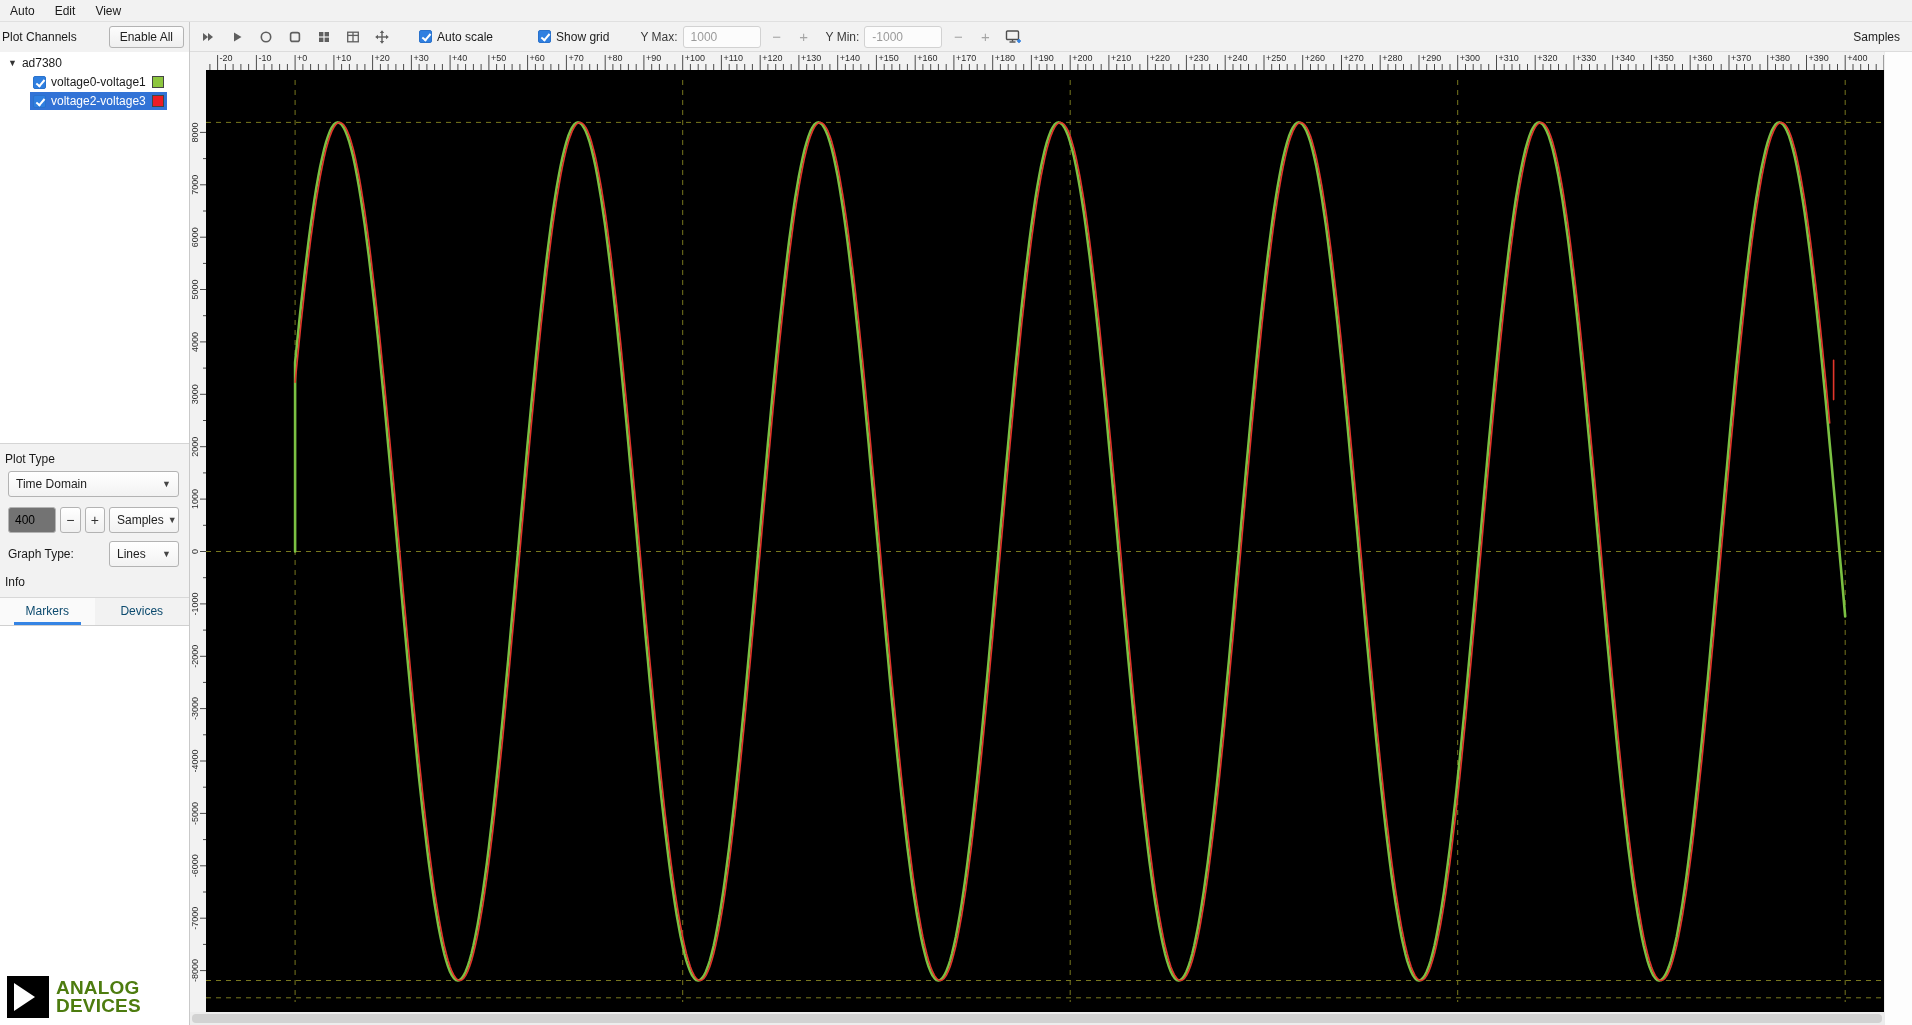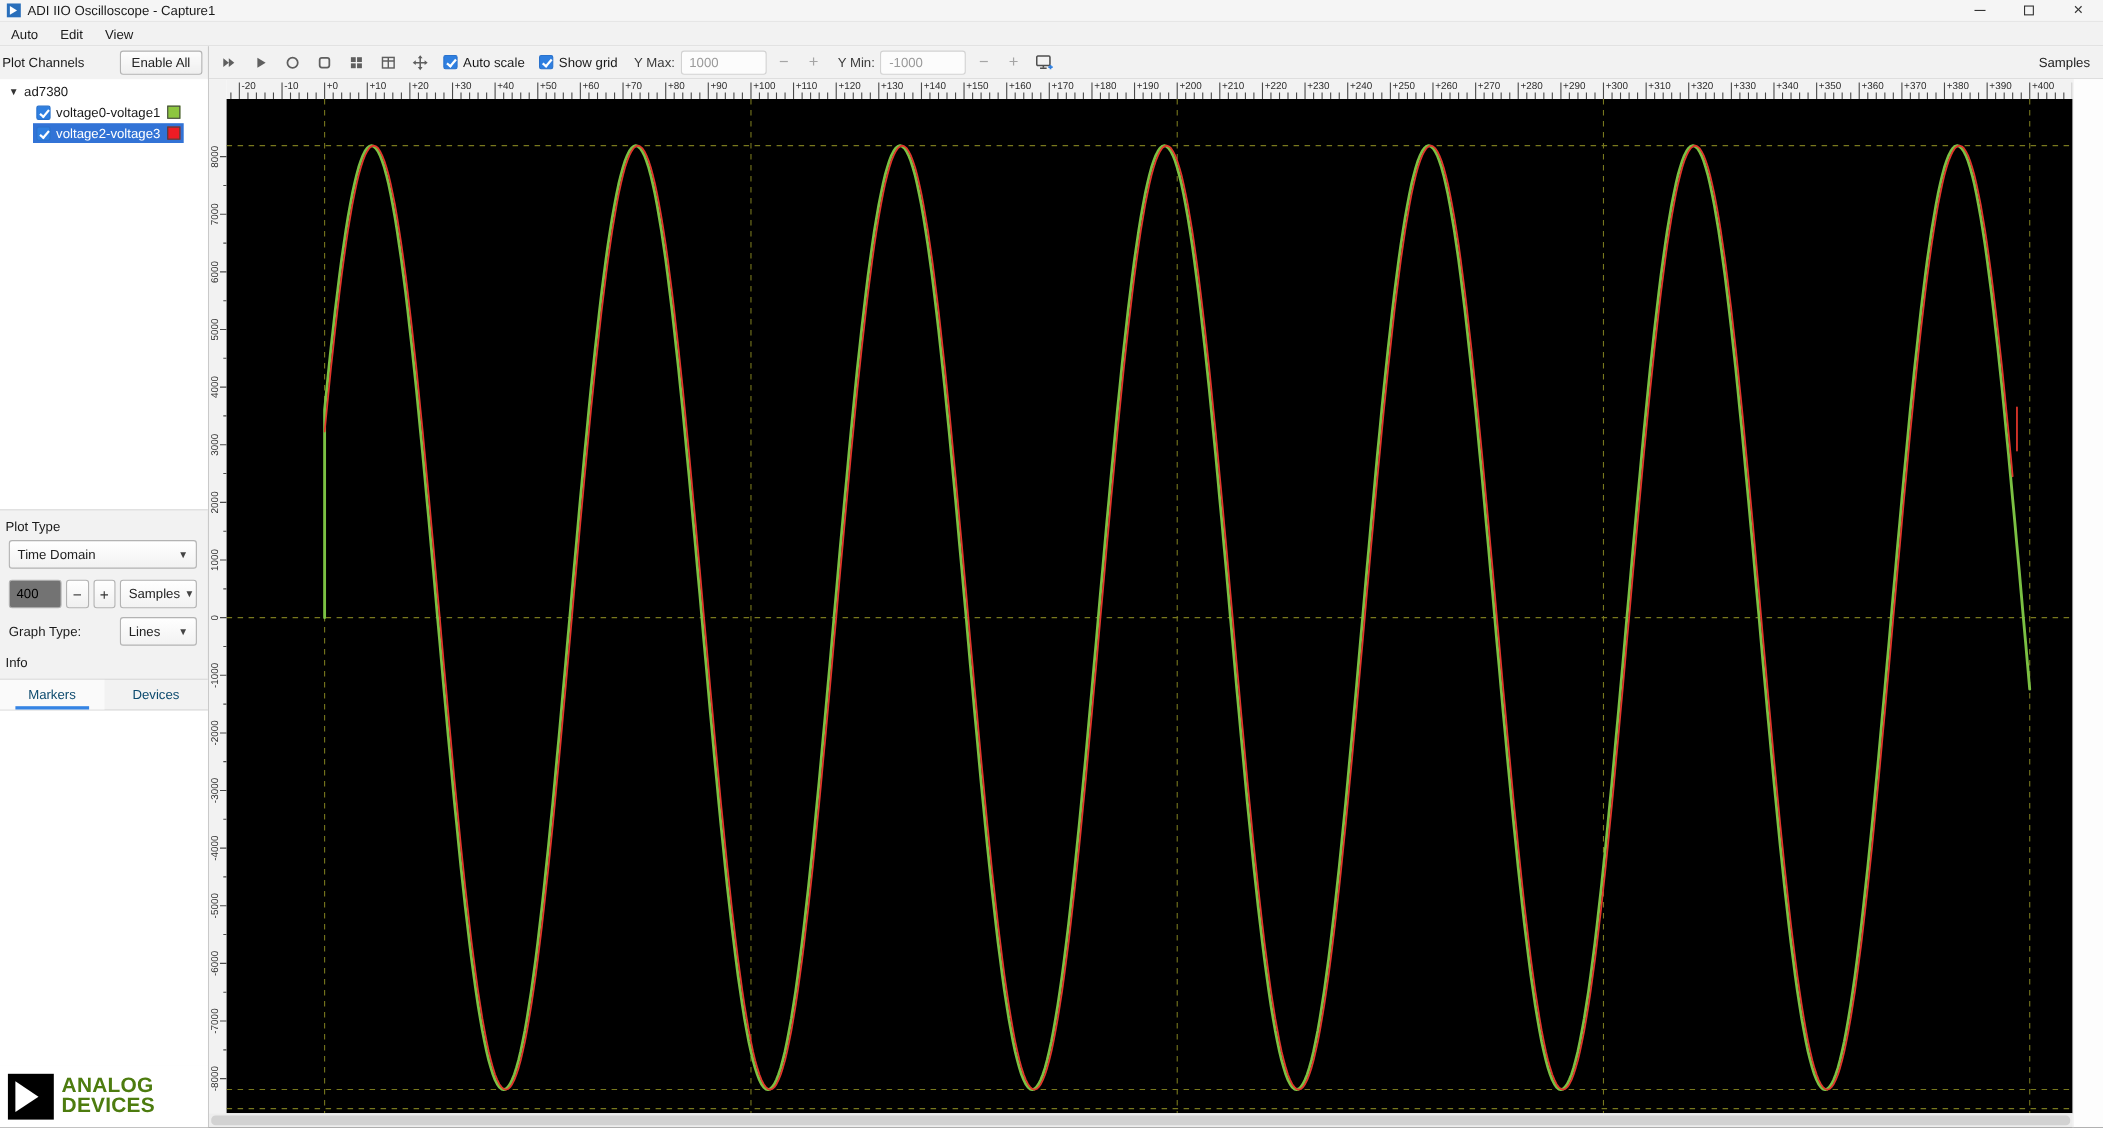--- a/index.html
+++ b/index.html
@@ -68,21 +68,21 @@
   .logo { height:56px; flex:0 0 auto; background:#fff; display:flex; align-items:center; gap:7px;
           padding:0 7px; }
   .logo-text { font-weight:bold; font-size:19px; line-height:0.93; letter-spacing:0.2px; color:#4d7c0f; }
 
   
   .main { flex:1; display:flex; flex-direction:column; min-width:0; }
   .toolbar { height:30px; flex:0 0 auto; background:#f2f2f2; border-bottom:1px solid #dcdcdc;
              display:flex; align-items:center; gap:5px; padding:0 8px 0 6px; }
   .tbtn { width:24px; height:24px; display:flex; align-items:center; justify-content:center;
           border-radius:3px; }
-  .cbgroup { display:flex; align-items:center; gap:5px; margin:0 4px; }
+  .cbgroup { display:flex; align-items:center; gap:5px; margin:0 20px; }
   .ylabel { color:#3a3a3a; margin-left:6px; }
   .yinput { width:78px; height:22px; border:1px solid #d2d2d2; border-radius:3px; background:#fcfcfc;
             color:#9b9b9b; padding:0 7px; font:inherit; }
   .tsq { width:22px; height:22px; border:none; background:transparent; color:#a5a5a5; font-size:15px;
          display:flex; align-items:center; justify-content:center; }
   .axis-unit { margin-left:auto; padding-right:4px; color:#222; }
 
   
   .plot-area { flex:1; min-height:0; display:grid;
                grid-template-columns:16px 1fr 28px; grid-template-rows:18px 1fr 13px; }
@@ -94,40 +94,20 @@
   .hscroll{ grid-column:1/3; grid-row:3; background:#ededed; position:relative; }
   .hthumb { position:absolute; left:2px; right:2px; top:2px; bottom:2px; background:#d2d2d2;
             border-radius:4px; }
   svg text { font-family:"Liberation Sans", sans-serif; }
 </style>
 </head>
 <body>
 
 <div class="window">
 
-  <div class="titlebar">
-    <span class="app-icon">
-      <svg width="13" height="13" viewBox="0 0 13 13">
-          <rect width="13" height="13" fill="#2a6fbb"></rect>
-          <polygon points="3,2.5 3,10.5 9.5,6.5" fill="#fff"></polygon>
-        </svg>
-    </span>
-    <span class="title">ADI IIO Oscilloscope - Capture1</span>
-    <div class="winbtns">
-      <div class="winbtn">
-          <span class="glyph-min"></span>
-        </div>
-      <div class="winbtn">
-          <span class="glyph-max"></span>
-        </div>
-      <div class="winbtn">
-          <span class="glyph-close">×</span>
-        </div>
-    </div>
-  </div>
 
   <div class="menubar" id="menubar">
       <span class="menu-item">Auto</span>
       <span class="menu-item">Edit</span>
       <span class="menu-item">View</span>
     </div>
 
   <div class="body">
 
     <div class="sidebar">

